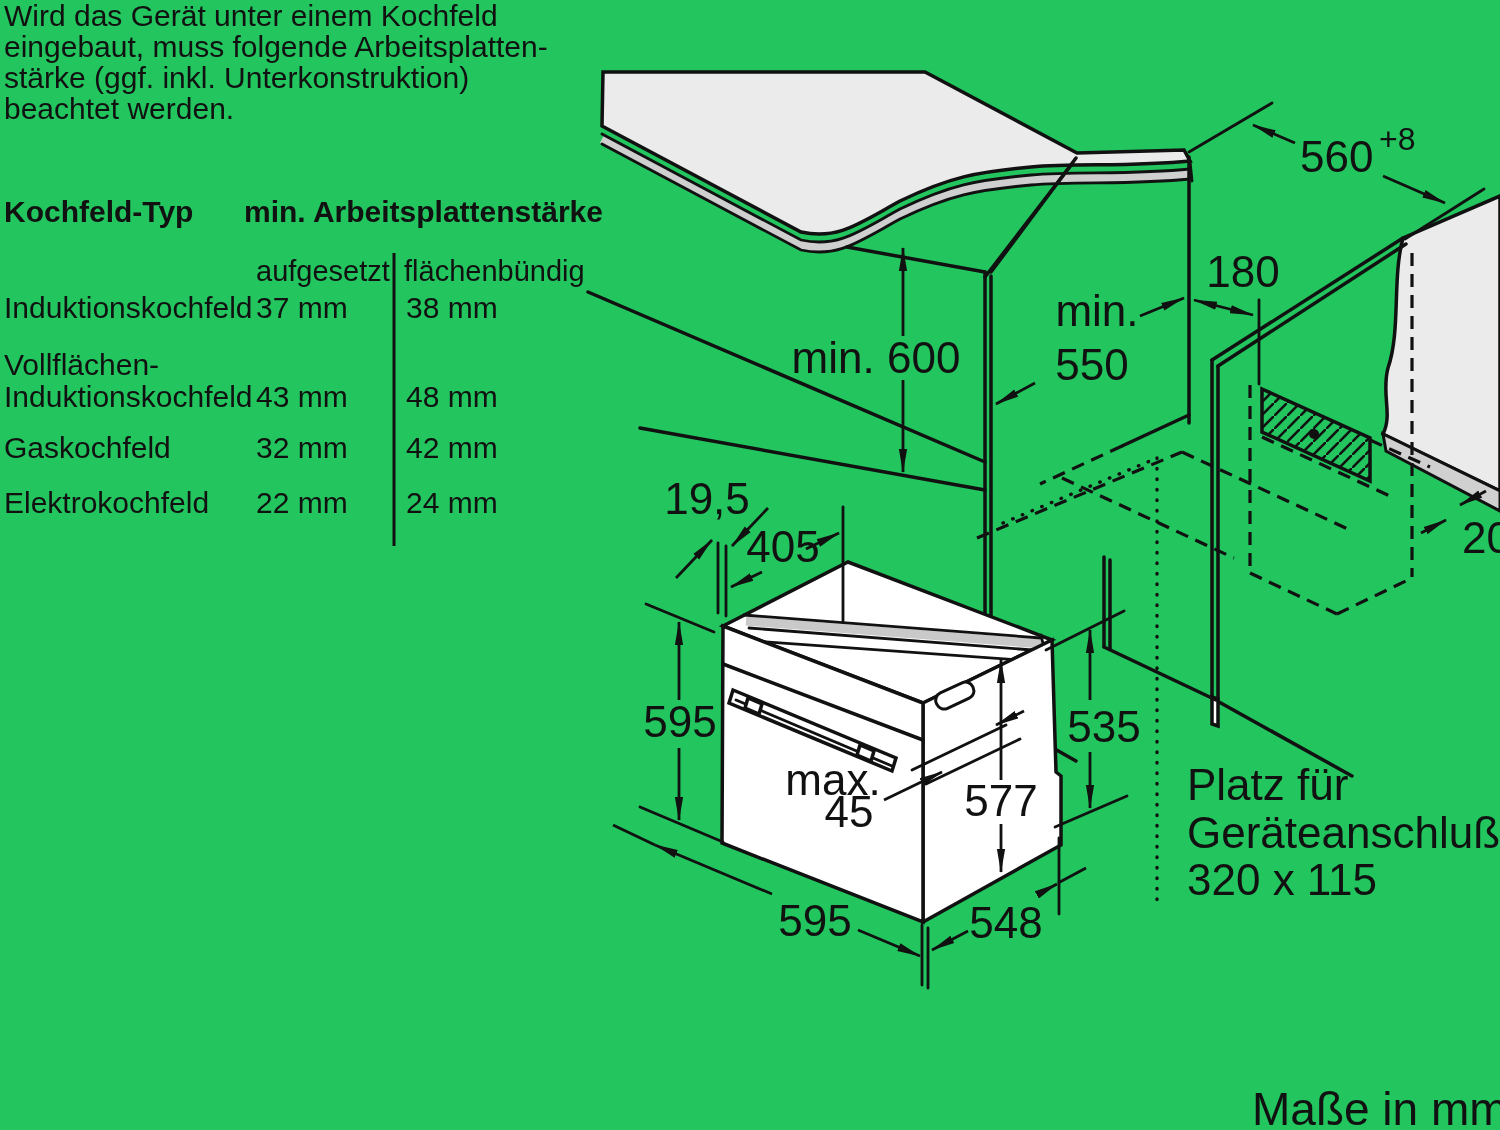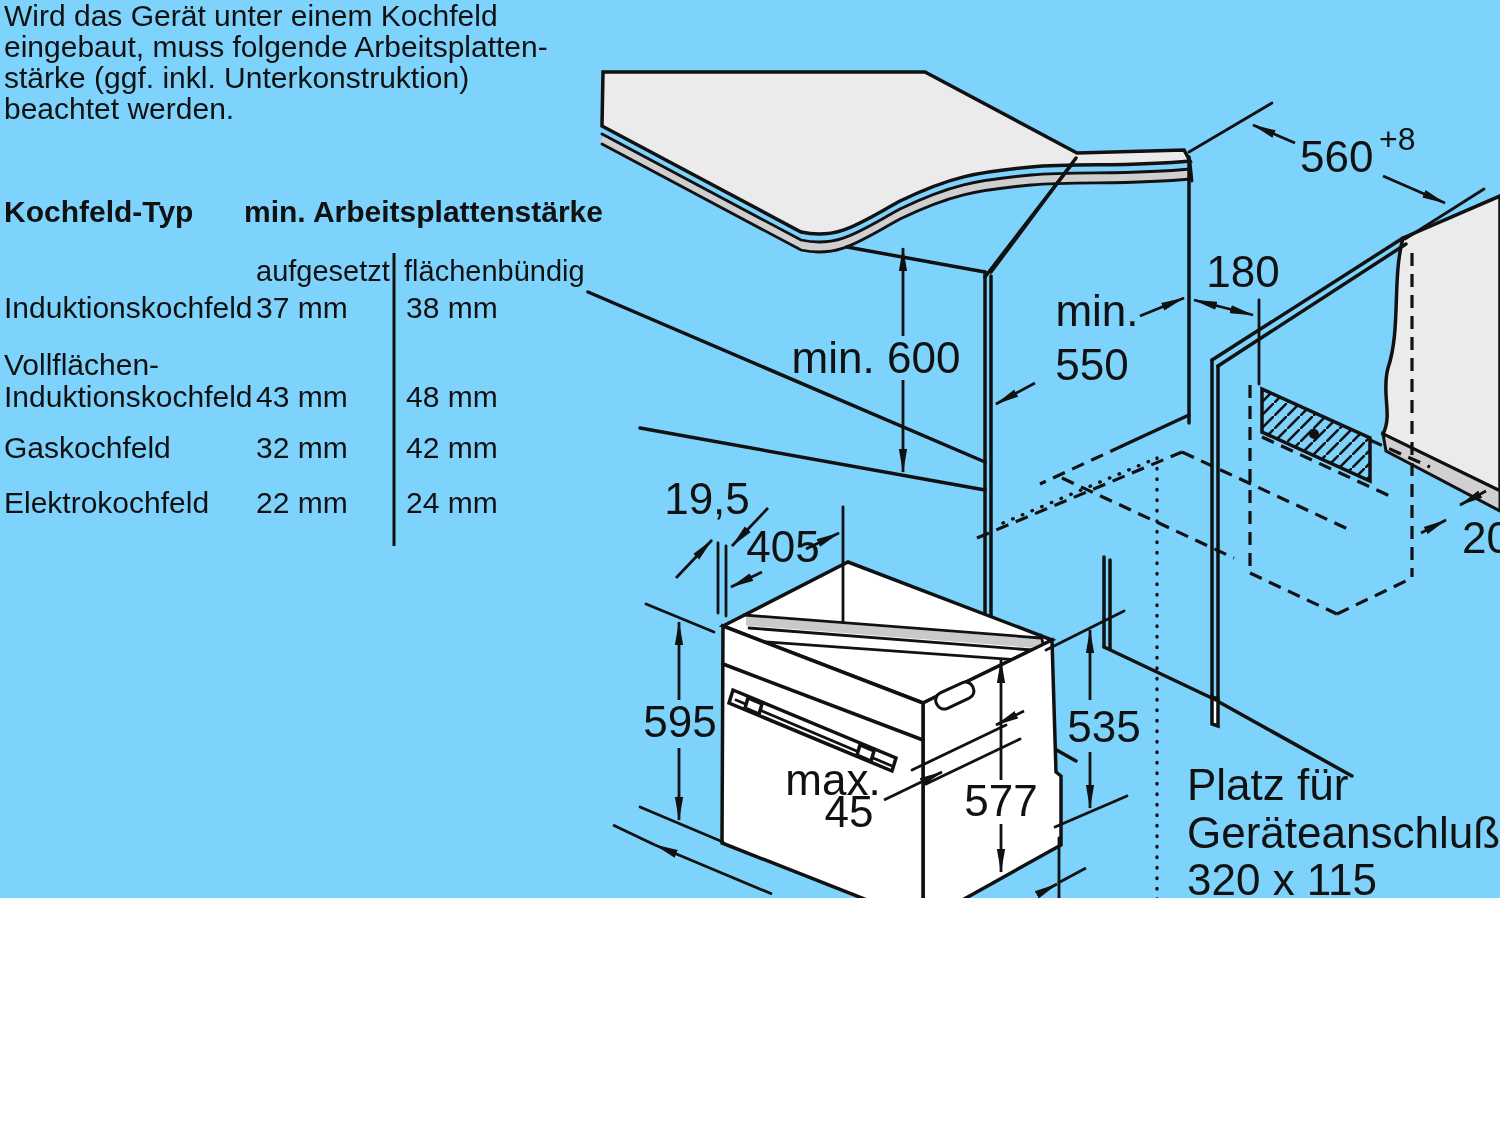--- a/index.html
+++ b/index.html
@@ -1,16 +1,16 @@
 <!DOCTYPE html>
 <html><head>
 <meta charset="utf-8">
 <style>
   html,body{margin:0;padding:0;background:#fff;}
-  .page{position:relative;width:1500px;height:898px;background:#7dd3fc;overflow:hidden;
+  .page{position:relative;width:1500px;height:1130px;background:#22c55e;overflow:hidden;
         font-family:"Liberation Sans", sans-serif;}
   svg{position:absolute;left:0;top:0;}
   text{fill:#111;font-family:"Liberation Sans", sans-serif;}
   .t30{font-size:30px;}
   .t29{font-size:29px;}
   .bold{font-weight:bold;}
   .dim{font-size:44px;}
   .dimsup{font-size:32px;}
   .big{font-size:46px;}
   .ol{stroke:#111;stroke-width:3.5;fill:none;stroke-linecap:round;}

